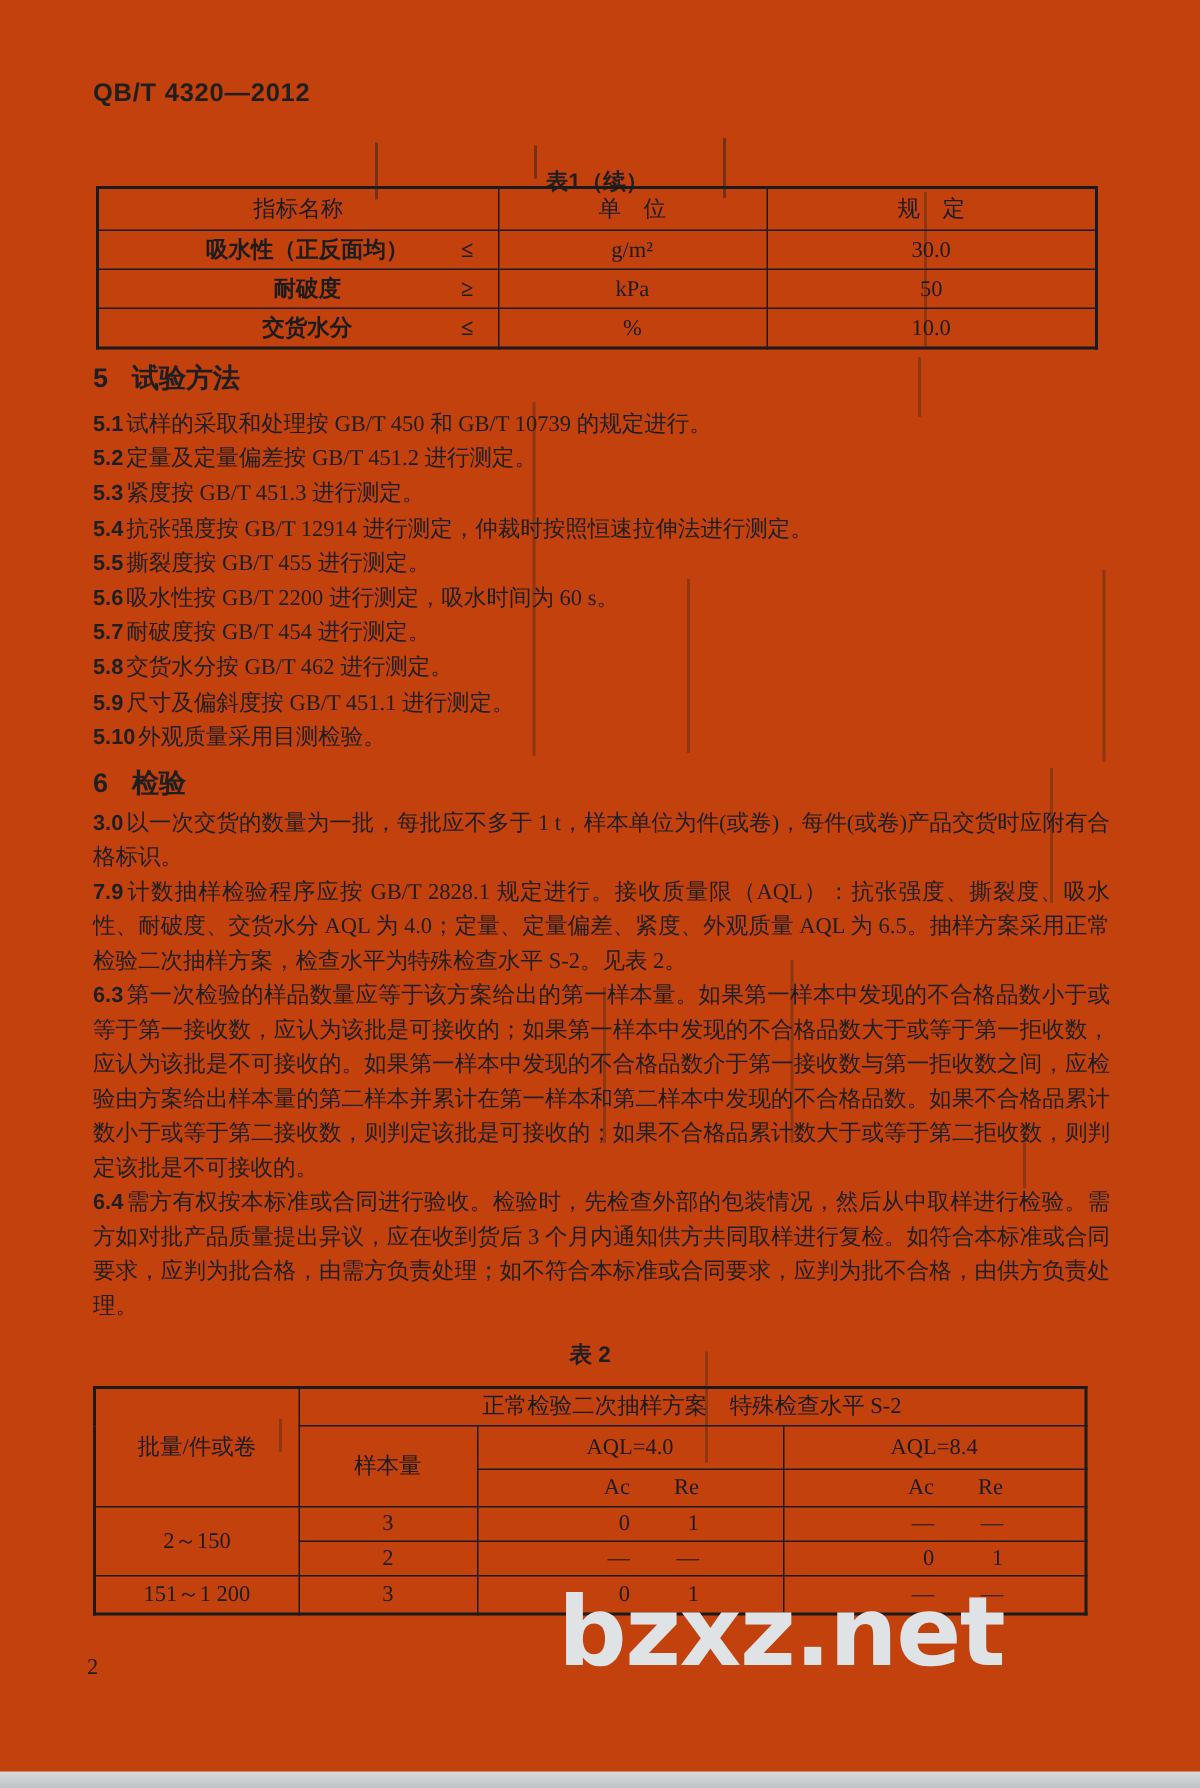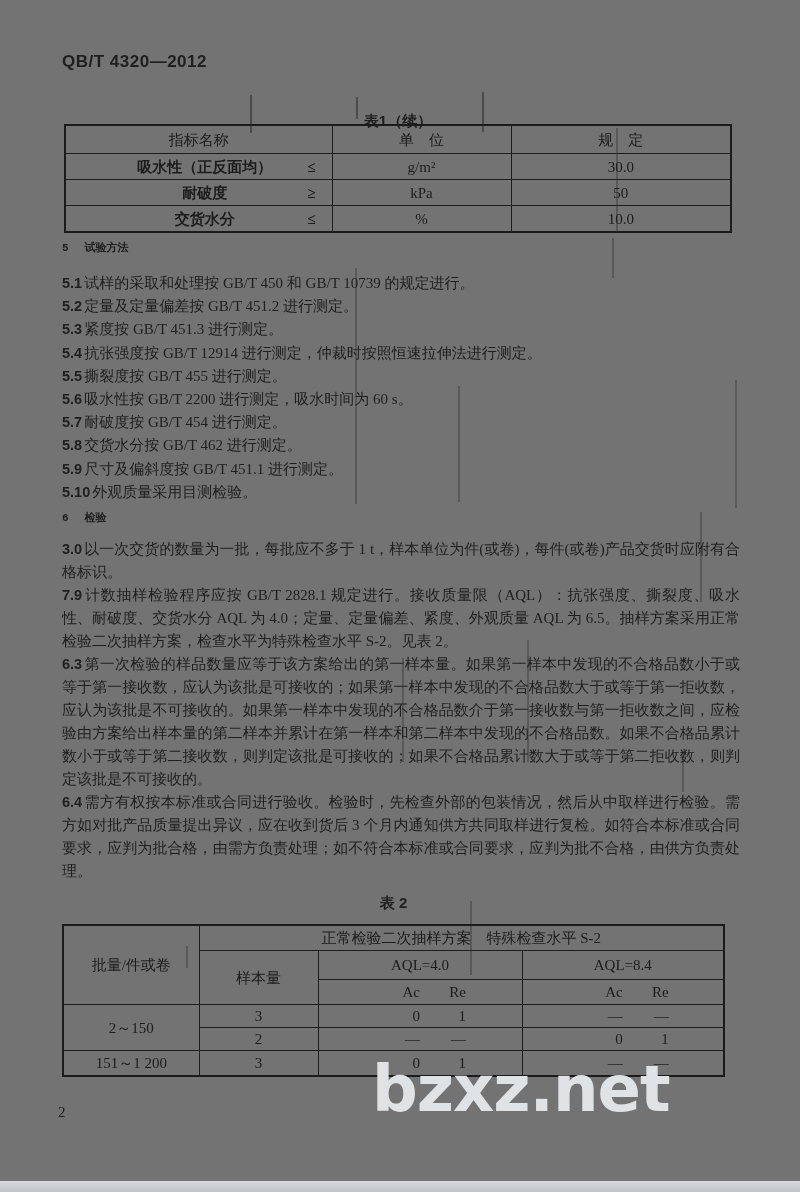--- a/index.html
+++ b/index.html
@@ -1,18 +1,18 @@
 <!DOCTYPE html>
 <html><head>
 <meta charset="utf-8">
 <style>
   html,body { margin:0; padding:0; background:#ffffff; }
   .page {
     position:relative; width:800px; height:1192px; overflow:hidden;
-    background:#737373;
+    background:#c2410c;
     font-family:"Liberation Serif","DejaVu Serif",serif;
     color:#1f1f1f;
   }
   .doc-number {
     position:absolute; left:62px; top:52px;
     font-family:"Liberation Sans","DejaVu Sans",sans-serif;
     font-weight:700; font-size:17px; letter-spacing:.5px;
   }
   .t-title {
     position:absolute; text-align:center;
@@ -41,22 +41,22 @@
   .t2 { left:62px; top:924px; width:663px; }
   .t2 .h1 { height:24px; }
   .t2 .h2 { height:28px; }
   .t2 .h3 { height:24px; }
   .t2 tbody td { height:22px; }
   .t2 tbody tr.last td { height:24px; }
   .pair span { display:inline-block; width:46px; text-align:right; }
 
   .sec-heading {
     position:absolute; left:62px;
-    font-family:Liberation Mono, monospace;
-    font-weight:700; font-size:11px;
+    font-family:Liberation Sans, sans-serif;
+    font-weight:700; font-size:18px;
   }
   .sec-heading .h-num { margin-right:16px; }
 
   .clauses { position:absolute; left:62px; width:678px; font-size:15px; }
   .clauses p { margin:0; }
   .sec5 p { line-height:23.2px; white-space:nowrap; }
   .sec6 p { line-height:23px; text-align:justify; }
   .c-num {
     font-family:"Liberation Sans","DejaVu Sans",sans-serif;
     font-weight:700; font-size:14.5px; margin-right:2px;

